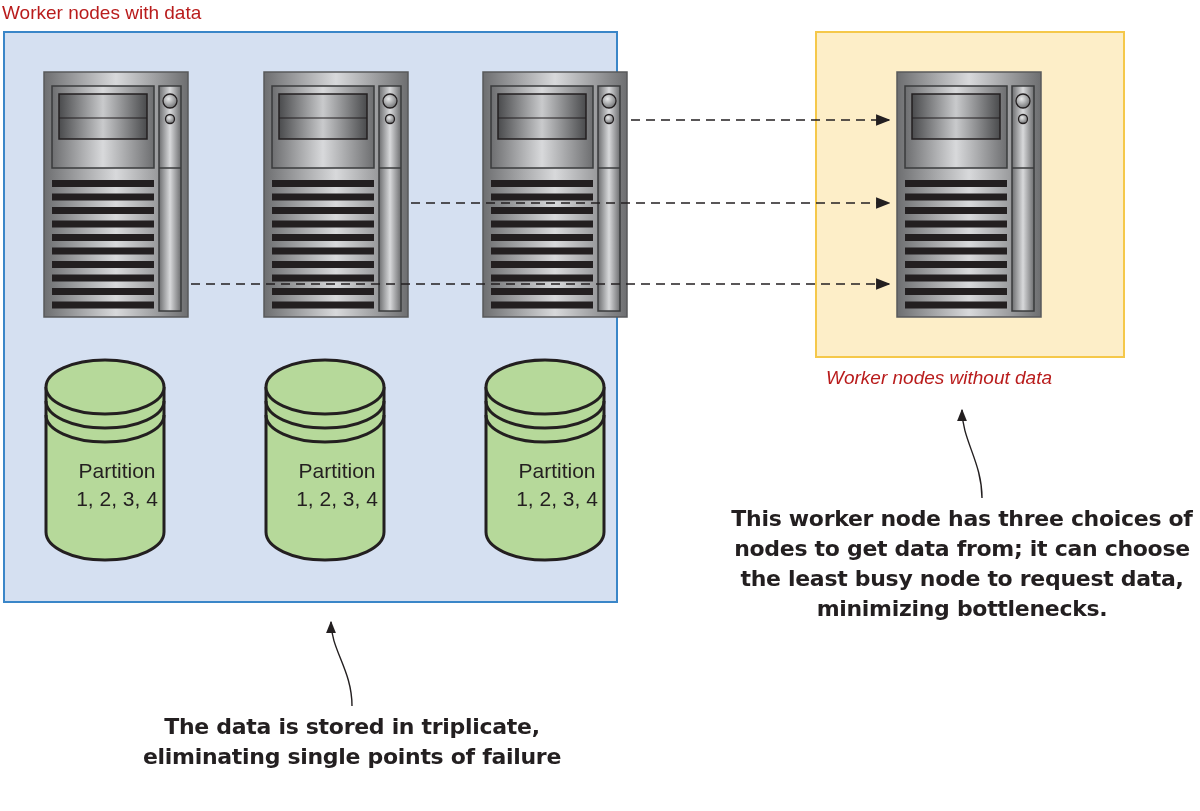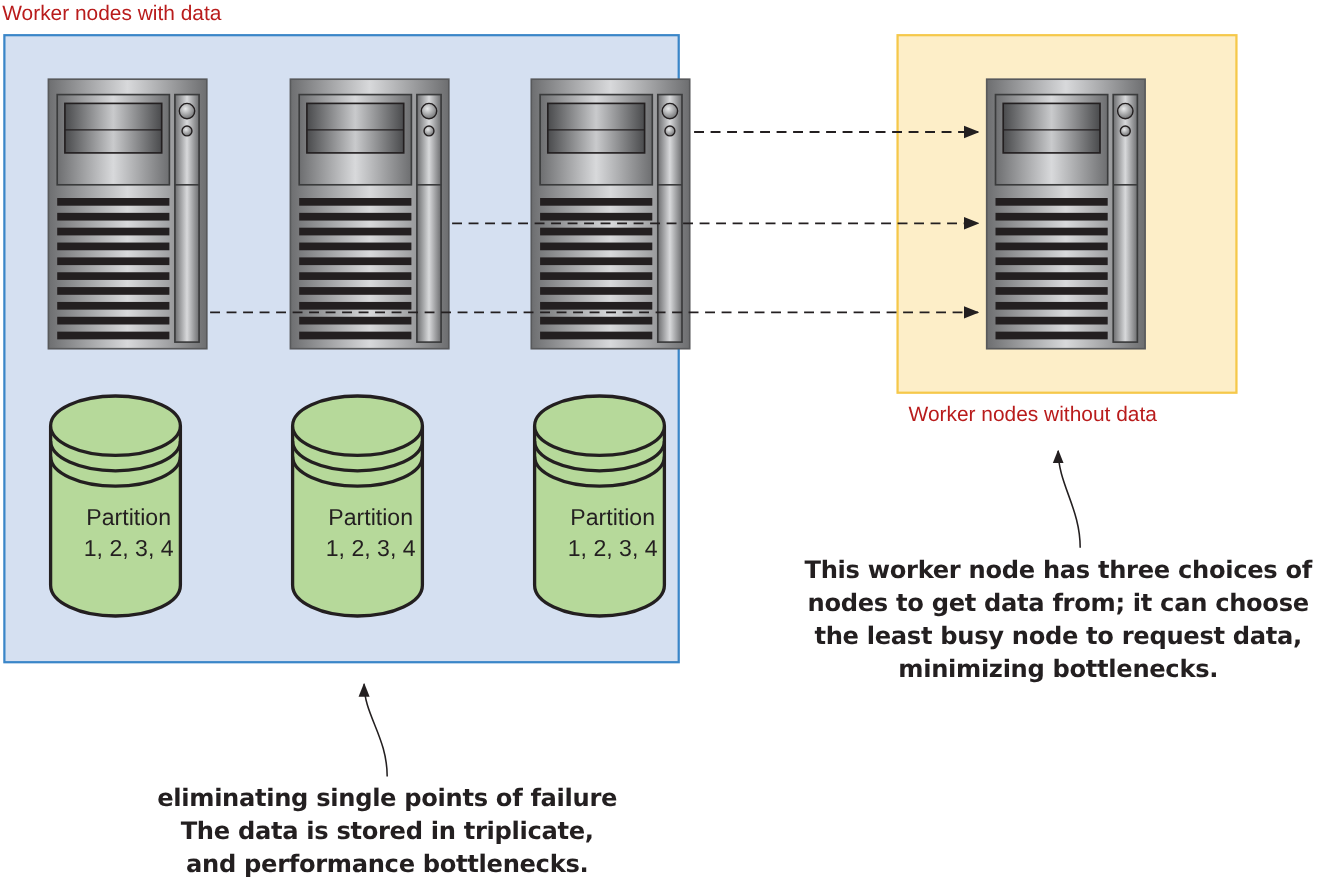--- a/index.html
+++ b/index.html
@@ -12,21 +12,21 @@
   .cyl-label { font-size: 21px; color: #231f20; text-align: center; line-height: 28px; width: 144px; }
   svg { position: absolute; left: 0; top: 0; }
 </style>
 </head>
 <body>
 
 <div class="abs" style="left:3px; top:31px; width:611px; height:568px; background:#d5e0f1; border:2px solid #3a86c8;"></div>
 <div class="abs" style="left:815px; top:31px; width:306px; height:323px; background:#fdeec8; border:2px solid #f5c84a;"></div>
 
 <div class="abs box-label" style="left:2px; top:2px;">Worker nodes with data</div>
-<div class="abs box-label" style="left:826px; top:367px;">Worker nodes without data</div>
+<div class="abs box-label" style="left:826px; top:367px;font-style:italic;">Worker nodes without data</div>
 
 <svg width="1200" height="811" viewBox="0 0 1200 811">
   <defs>
     <linearGradient id="metal" x1="0" x2="1" y1="0" y2="0">
       <stop offset="0" stop-color="#6d6e70"></stop>
       <stop offset="0.5" stop-color="#d8d9db"></stop>
       <stop offset="1" stop-color="#6d6e70"></stop>
     </linearGradient>
     <linearGradient id="metalV" x1="0" x2="0" y1="0" y2="1">
       <stop offset="0" stop-color="#8a8b8d"></stop>
@@ -102,22 +102,21 @@
 <div class="abs cyl-label" style="left:265px; top:457px;">
   <div>Partition</div>
   <div>1, 2, 3, 4</div>
 </div>
 <div class="abs cyl-label" style="left:485px; top:457px;">
   <div>Partition</div>
   <div>1, 2, 3, 4</div>
 </div>
 
 <div class="abs callout" style="left:112px; top:712px; width:480px;">
+  <div>The data is stored in triplicate,</div>
   <div>eliminating single points of failure</div>
-  <div>The data is stored in triplicate,</div>
-  <div>and performance bottlenecks.</div>
 </div>
 <div class="abs callout" style="left:722px; top:504px; width:480px;">
   <div>This worker node has three choices of</div>
   <div>nodes to get data from; it can choose</div>
   <div>the least busy node to request data,</div>
   <div>minimizing bottlenecks.</div>
 </div>
 
 </body></html>

